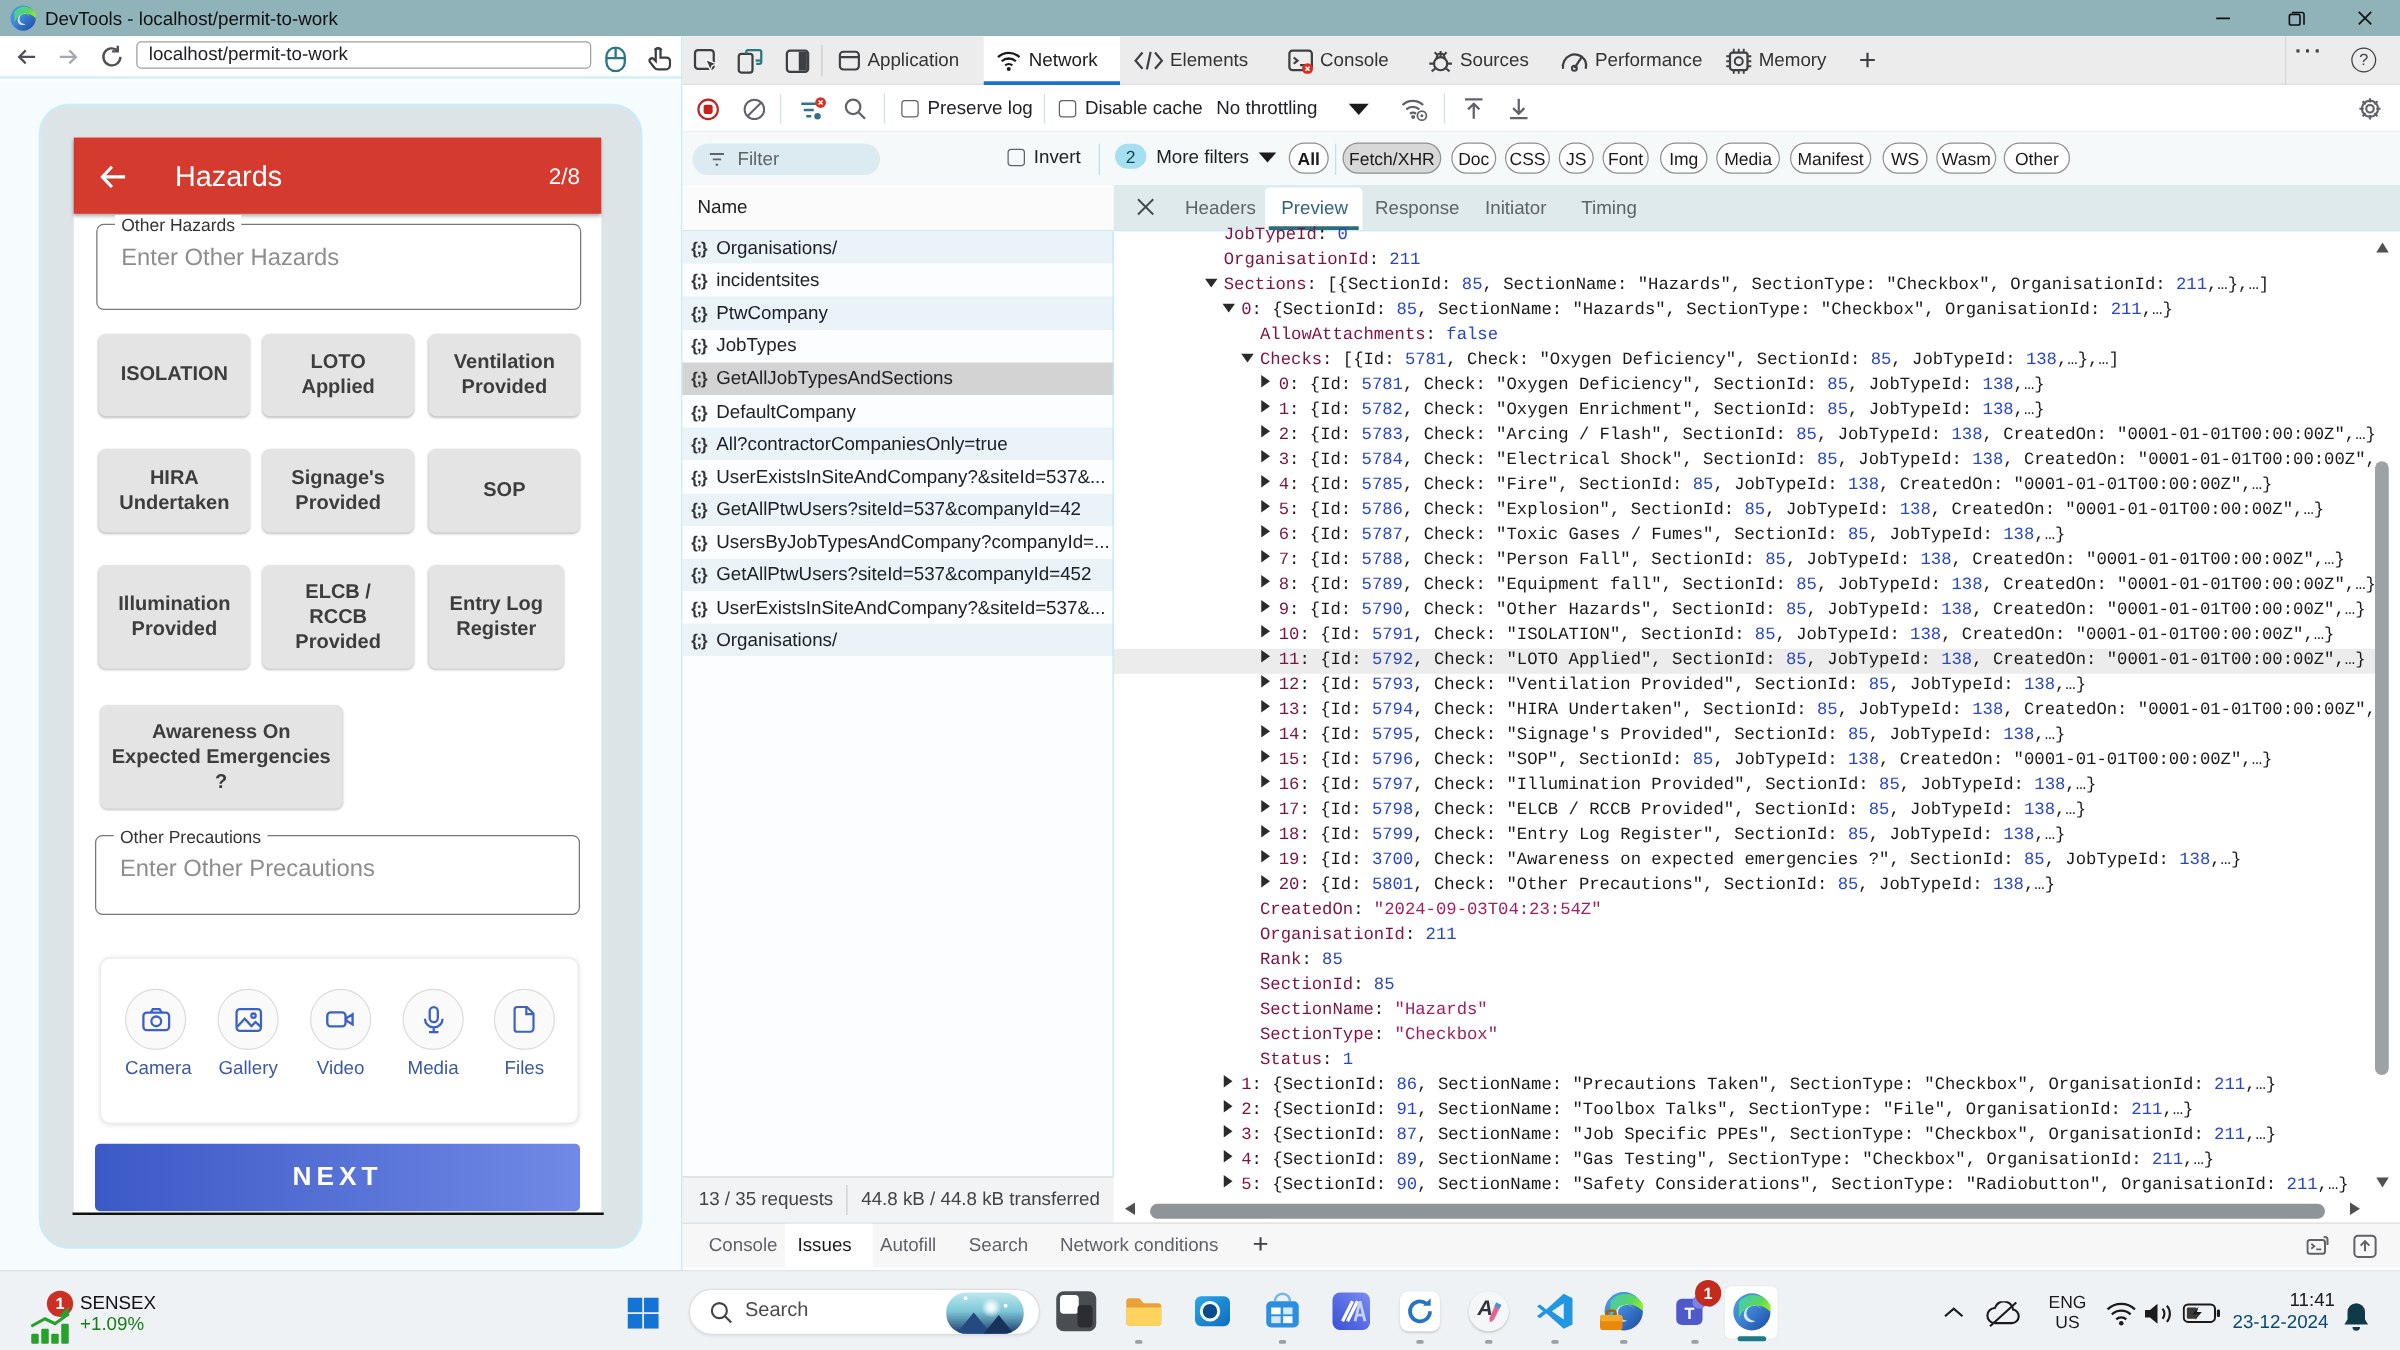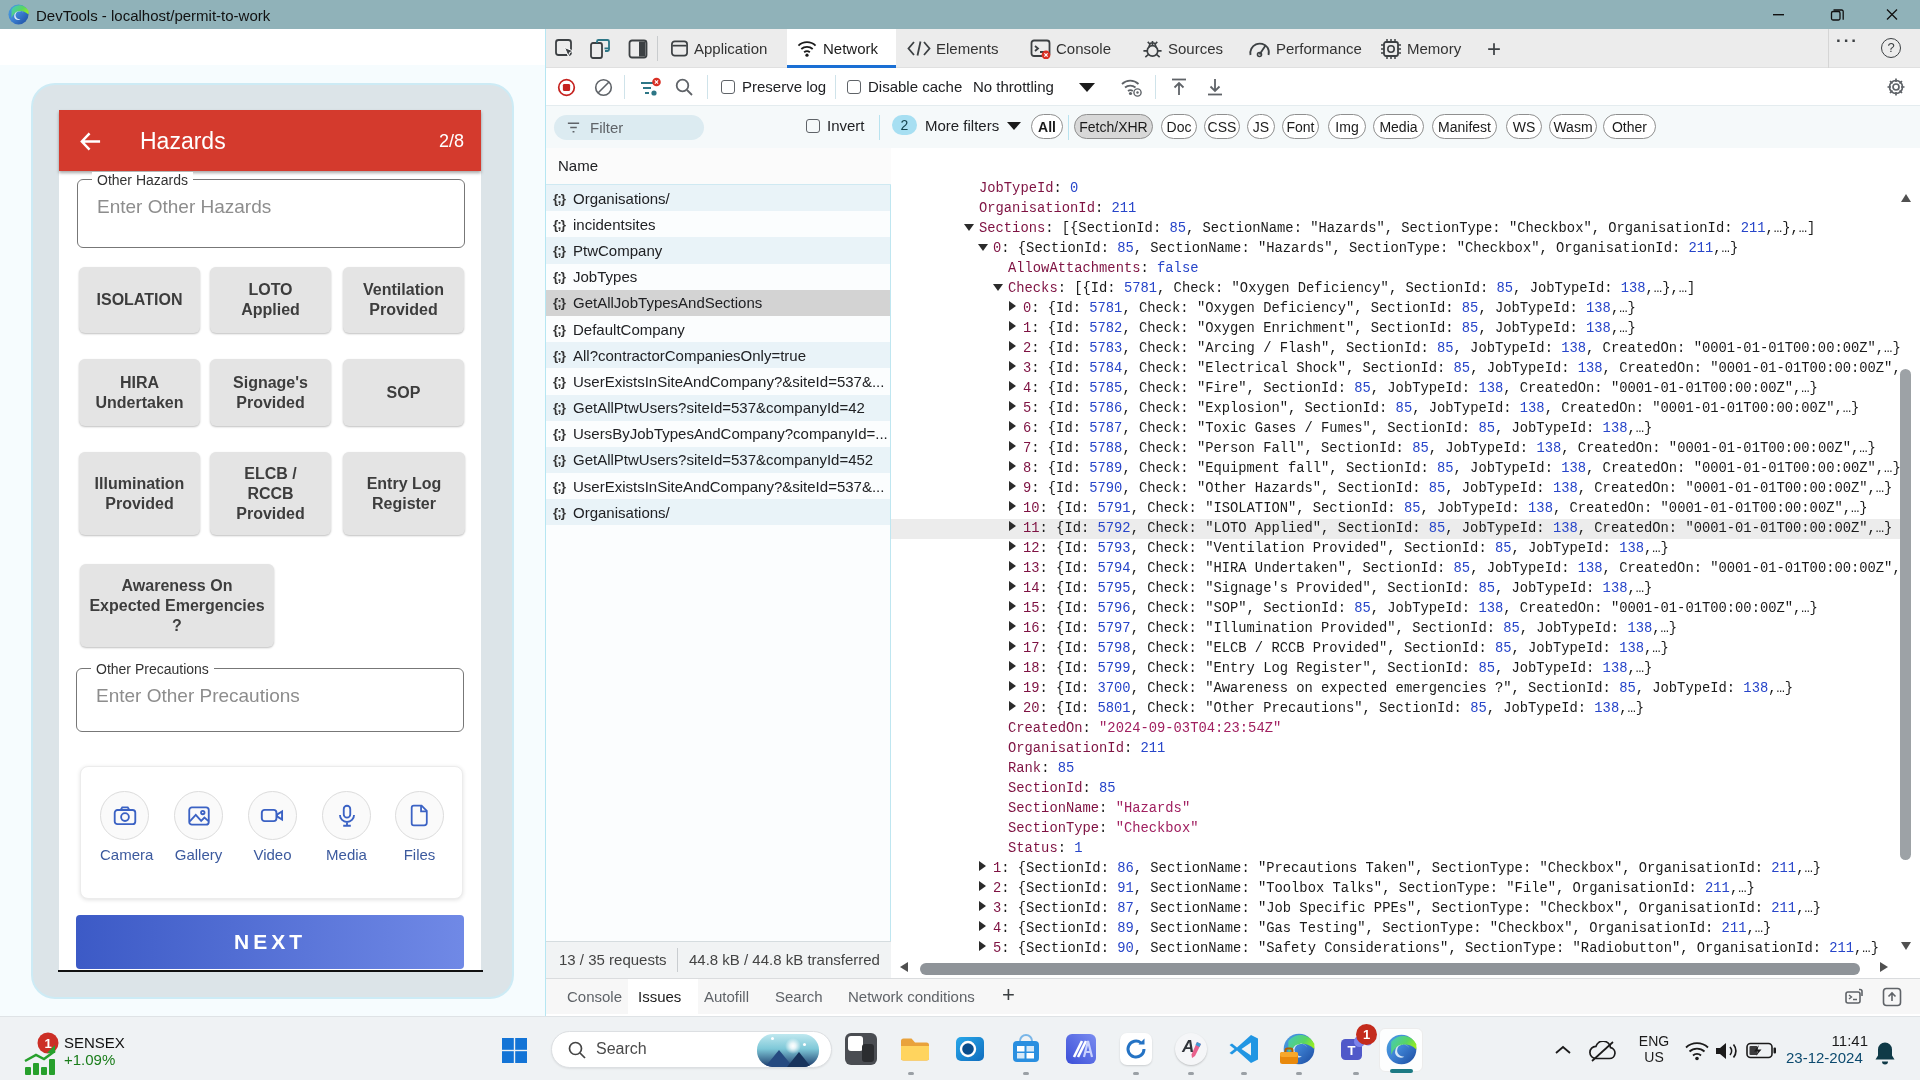--- a/index.html
+++ b/index.html
@@ -96,20 +96,43 @@
         <rect x="17" y="14" width="11" height="1.4" fill="#111"></rect>
       </svg>
     <svg class="winbtn" style="left:1813px" viewBox="0 0 44 29">
         <rect x="18.5" y="11.5" width="8.5" height="8.5" rx="1.5" fill="none" stroke="#111" stroke-width="1.3"></rect>
         <path d="M20.5 10 h8.2 a1.5 1.5 0 0 1 1.5 1.5 v8.2" fill="none" stroke="#111" stroke-width="1.3"></path>
       </svg>
     <svg class="winbtn" style="left:1870px" viewBox="0 0 44 29">
         <path d="M17 9.5 27 19.5 M27 9.5 17 19.5" stroke="#111" stroke-width="1.3"></path>
       </svg>
   </div>
+  <div id="btoolbar" class="abs">
+    <svg class="abs" style="left:12px;top:7px" width="19" height="19" viewBox="0 0 20 20">
+        <path d="M17 10 H3.5 M9 4.5 3.5 10 l5.5 5.5" fill="none" stroke="#4d5156" stroke-width="1.9"></path>
+      </svg>
+    <svg class="abs" style="left:45px;top:7px" width="19" height="19" viewBox="0 0 20 20">
+        <path d="M3 10 H16.5 M11 4.5 16.5 10 l-5.5 5.5" fill="none" stroke="#a4a8ad" stroke-width="1.9"></path>
+      </svg>
+    <svg class="abs" style="left:79px;top:6px" width="21" height="21" viewBox="0 0 20 20">
+        <path d="M16.5 10 a6.5 6.5 0 1 1 -2-4.7" fill="none" stroke="#4d5156" stroke-width="1.8"></path>
+        <path d="M14.5 1.5 v4.3 h-4.3" fill="none" stroke="#4d5156" stroke-width="1.8"></path>
+      </svg>
+    <div class="abs" style="left:109px;top:4px;width:364px;height:22px;border:1px solid #9aa0a6;border-radius:4px;background:#fff"></div>
+    <div class="abs" style="left:119px;top:6px;font-size:15px;color:#202124">localhost/permit-to-work</div>
+    <svg class="abs" style="left:484px;top:8px" width="17" height="21" viewBox="0 0 16 20">
+        <rect x="1" y="1" width="14" height="18" rx="7" fill="none" stroke="#2d7686" stroke-width="1.8"></rect>
+        <line x1="8" y1="1" x2="8" y2="9" stroke="#2d7686" stroke-width="1.8"></line>
+        <line x1="1" y1="9" x2="15" y2="9" stroke="#2d7686" stroke-width="1.8"></line>
+      </svg>
+    <svg class="abs" style="left:516px;top:7px" width="21" height="22" viewBox="0 0 22 22">
+        <path d="M9 13 V4 a2 2 0 0 1 4 0 v6 h5 a3 3 0 0 1 3 3 v3 a4 4 0 0 1 -4 4 h-6 a4 4 0 0 1 -3.3-1.7 L4 13.5 a2 2 0 0 1 3.2-2.3 L9 13z" fill="none" stroke="#3c4043" stroke-width="1.9"></path>
+        <path d="M8 3.5 a4.5 4.5 0 0 1 6 0" fill="none" stroke="#3c4043" stroke-width="1.9"></path>
+      </svg>
+  </div>
   <div id="cast" class="abs">
     <div id="phone">
       <div id="appwhite">
         <div id="apphead">
           <svg class="abs" style="left:20px;top:20px" width="23" height="23" viewBox="0 0 24 24">
               <path d="M22 12 H3 M11 3.5 3 12 l8 8.5" fill="none" stroke="#fff" stroke-width="2.6"></path>
             </svg>
           <div class="hz">Hazards</div>
           <div class="pg">2/8</div>
         </div>
@@ -118,21 +141,21 @@
           <div class="ph">Enter Other Hazards</div>
         </div>
         <div class="gbtn" style="left:20px;top:157px;width:121px;height:66px">ISOLATION</div>
         <div class="gbtn" style="left:151px;top:157px;width:121px;height:66px">LOTO<br>Applied</div>
         <div class="gbtn" style="left:284px;top:157px;width:121px;height:66px">Ventilation<br>Provided</div>
         <div class="gbtn" style="left:20px;top:249px;width:121px;height:67px">HIRA<br>Undertaken</div>
         <div class="gbtn" style="left:151px;top:249px;width:121px;height:67px">Signage's<br>Provided</div>
         <div class="gbtn" style="left:284px;top:249px;width:121px;height:67px">SOP</div>
         <div class="gbtn" style="left:20px;top:342px;width:121px;height:83px">Illumination<br>Provided</div>
         <div class="gbtn" style="left:151px;top:342px;width:121px;height:83px">ELCB /<br>RCCB<br>Provided</div>
-        <div class="gbtn" style="left:284px;top:342px;width:122px;height:83px">Entry Log<br>Register</div>
+        <div class="gbtn" style="left:284px;top:342px;width:108px;height:83px">Entry Log<br>Register</div>
         <div class="gbtn" style="left:21px;top:454px;width:194px;height:83px">Awareness On<br>Expected Emergencies<br>?</div>
         <div class="fieldset" style="left:17px;top:558px;width:388px;height:64px">
           <div class="lab">Other Precautions</div>
           <div class="ph">Enter Other Precautions</div>
         </div>
         <div id="attach">
           <div class="att" style="left:19px">
             <div class="cir">
                 <svg width="26" height="26" viewBox="0 0 24 24" fill="none" stroke="#3b62c4" stroke-width="1.7">
                   <rect x="2.5" y="6.5" width="19" height="13" rx="2.5"></rect>
@@ -333,20 +356,32 @@
       <div class="pill" style="left:782px;width:38px">Img</div>
       <div class="pill" style="left:827px;width:51px">Media</div>
       <div class="pill" style="left:886px;width:65px">Manifest</div>
       <div class="pill" style="left:960px;width:36px">WS</div>
       <div class="pill" style="left:1003px;width:48px">Wasm</div>
       <div class="pill" style="left:1057px;width:53px">Other</div>
     </div>
     <div id="nethead">
         <div class="nm">Name</div>
       </div>
+    <div id="ptabs">
+      <svg class="abs" style="left:18px;top:10px" width="15" height="15" viewBox="0 0 16 16">
+          <path d="M1.5 1.5 14.5 14.5 M14.5 1.5 1.5 14.5" stroke="#43484c" stroke-width="1.6"></path>
+        </svg>
+      <div class="ptab" style="left:57px">Headers</div>
+      <div class="abs" style="left:121px;top:2px;width:78px;height:34px;background:#fff;border-radius:4px 4px 0 0"></div>
+      <div class="abs" style="left:124px;top:33px;width:72px;height:3px;background:#2e6e79"></div>
+      <div class="ptab" style="left:134px;color:#33647a">Preview</div>
+      <div class="ptab" style="left:209px">Response</div>
+      <div class="ptab" style="left:297px">Initiator</div>
+      <div class="ptab" style="left:374px">Timing</div>
+    </div>
     <div id="rows">
       <div class="row alt"><span class="bi">{;}</span>Organisations/</div>
       <div class="row white"><span class="bi">{;}</span>incidentsites</div>
       <div class="row alt"><span class="bi">{;}</span>PtwCompany</div>
       <div class="row white"><span class="bi">{;}</span>JobTypes</div>
       <div class="row sel"><span class="bi">{;}</span>GetAllJobTypesAndSections</div>
       <div class="row white"><span class="bi">{;}</span>DefaultCompany</div>
       <div class="row alt"><span class="bi">{;}</span>All?contractorCompaniesOnly=true</div>
       <div class="row white"><span class="bi">{;}</span>UserExistsInSiteAndCompany?&amp;siteId=537&amp;...</div>
       <div class="row alt"><span class="bi">{;}</span>GetAllPtwUsers?siteId=537&amp;companyId=42</div>

